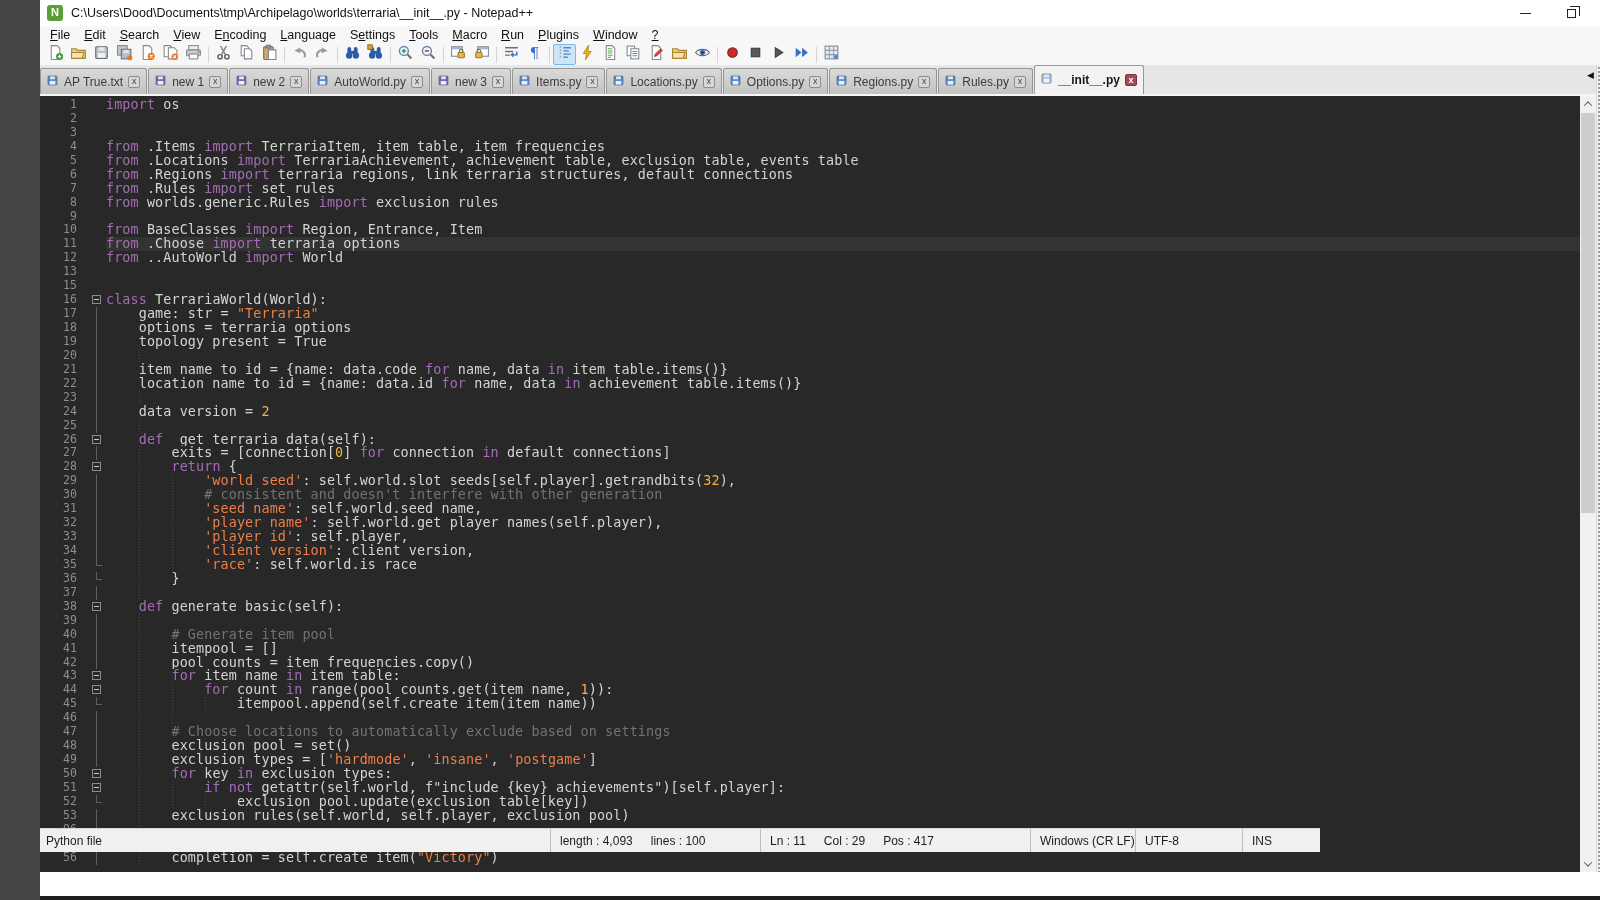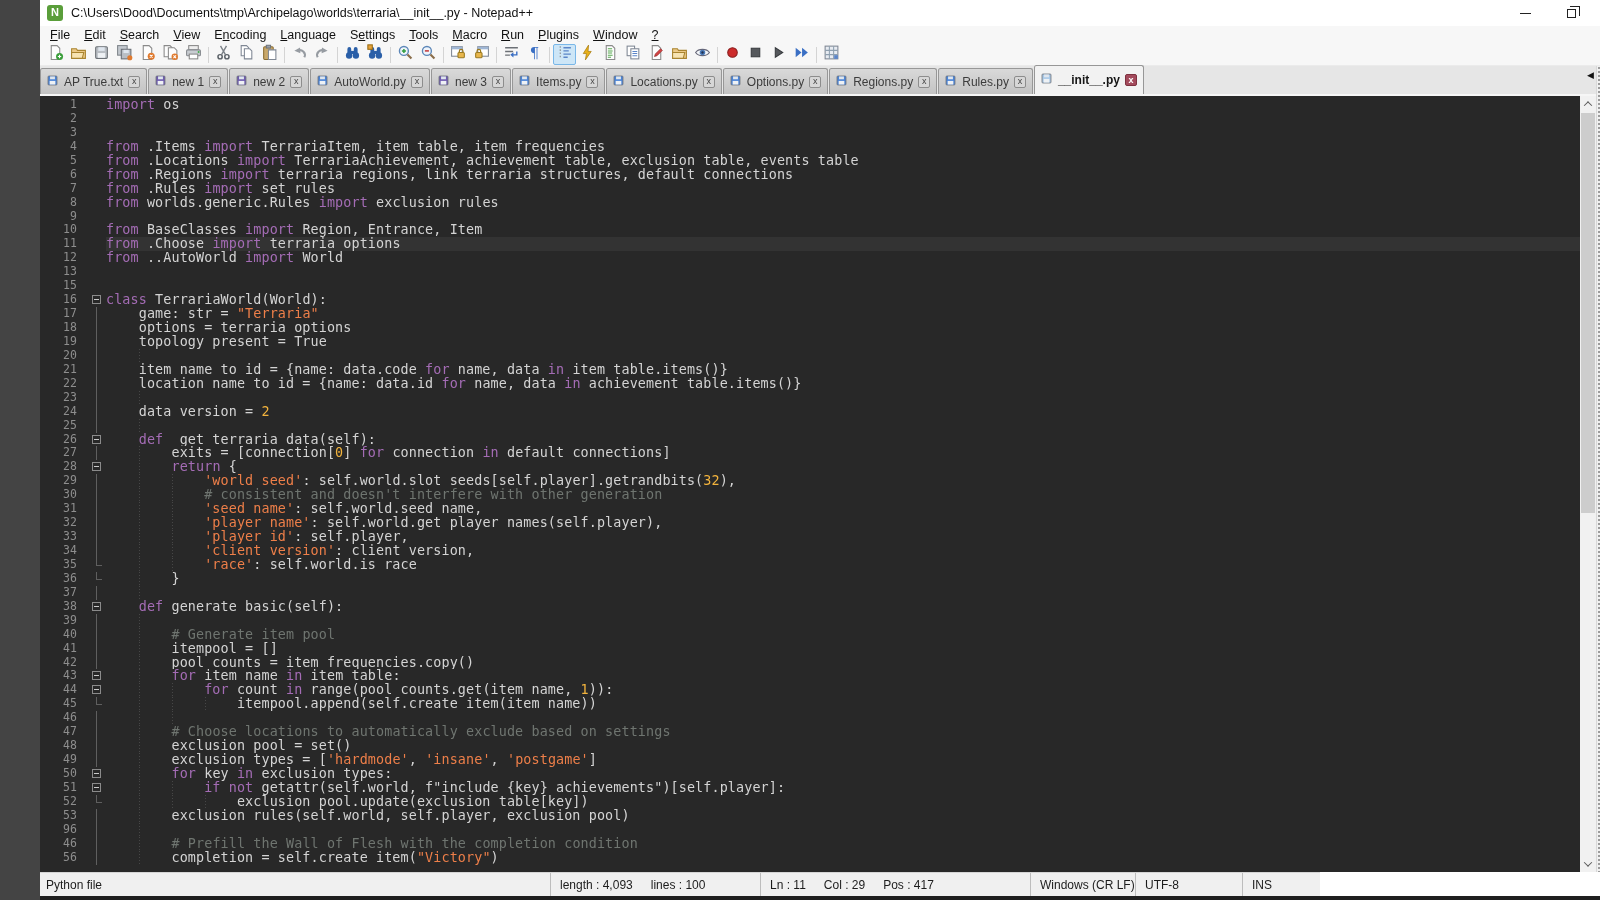--- a/index.html
+++ b/index.html
@@ -79,21 +79,21 @@
   .splitter{position:absolute;left:1556px;top:66px;width:12px;height:806px;background:#f0f0f0;
             border-left:1px solid #d8d8d8;border-right:1px solid #c9c9c9;
             background-image:radial-gradient(#9c9c9c .8px,transparent .9px);background-size:4px 4px;}
   .peek{position:absolute;left:1568px;top:66px;width:32px;height:806px;background:var(--background);}
   .peek-tab{height:30px;background:#ececec;border-top:3px solid var(--active-tab-accent);
             display:flex;align-items:center;padding-left:4px;}
   .peek-body{position:relative;height:776px;}
   .peek-strip{position:absolute;left:2px;top:0;width:8px;height:100%;background:#e9e9e9;}
 
   
-  .statusbar{position:absolute;left:0;top:872px;width:1280px;height:24px;background:#f0f0f0;
+  .statusbar{position:absolute;left:0;top:828px;width:1280px;height:24px;background:#f0f0f0;
              border-top:1px solid #d5d5d5;display:flex;align-items:center;font-size:12px;color:#1c1c1c;}
   .st{height:100%;display:flex;align-items:center;border-left:1px solid #bdbdbd;padding-left:9px;gap:18px;white-space:nowrap;}
   .st-left{flex:1;border-left:none;padding-left:6px;}
   .st-len{flex:0 0 210px;} .st-pos{flex:0 0 270px;} .st-eol{flex:0 0 105px;}
   .st-enc{flex:0 0 107px;} .st-ins{flex:0 0 78px;}
   .bottomstrip{position:absolute;left:0;top:896px;width:1600px;height:4px;background:#1f1f1f;}
 </style>
 </head>
 <body>
 

